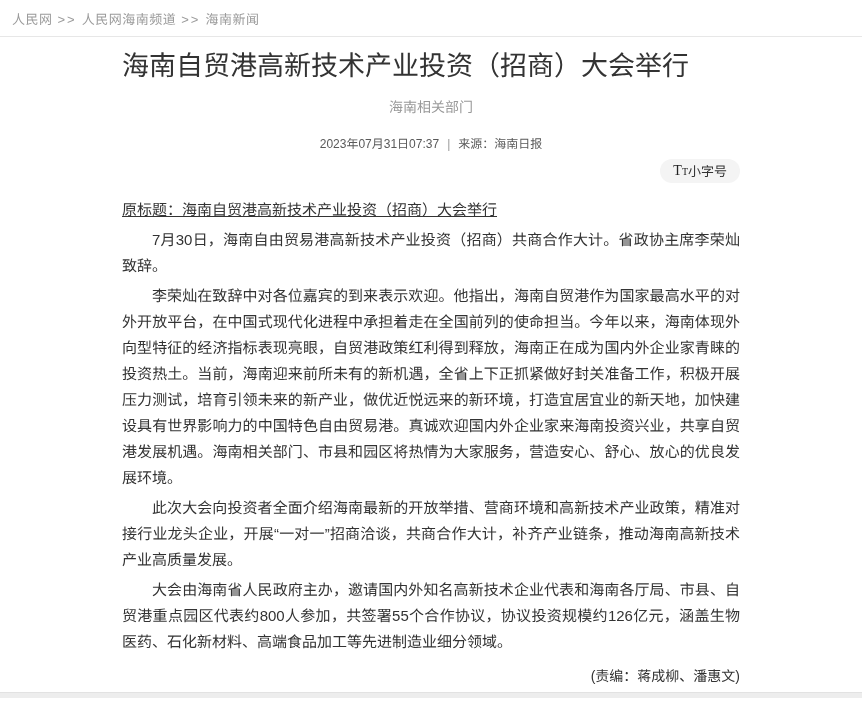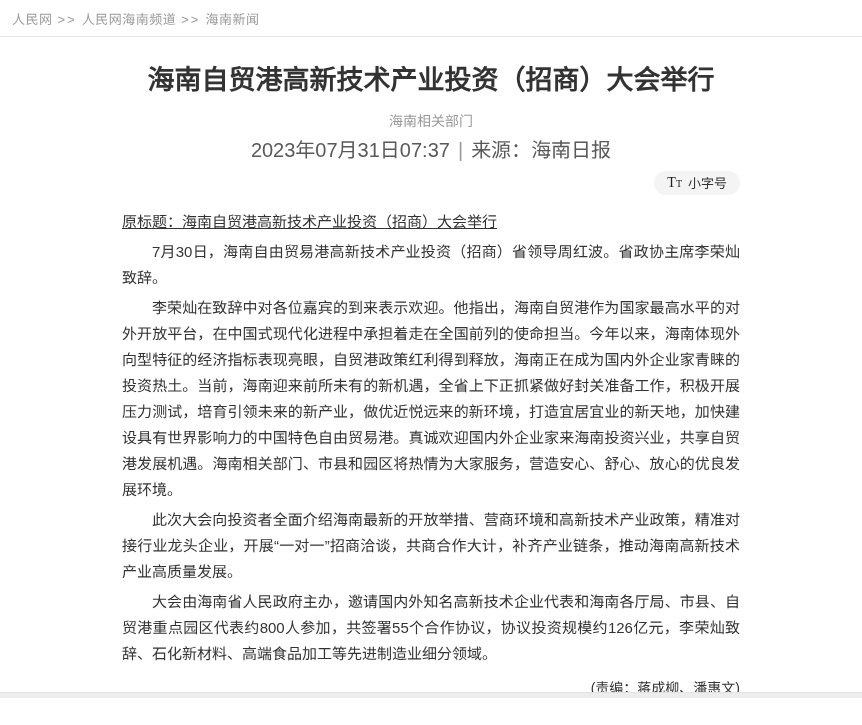--- a/index.html
+++ b/index.html
@@ -29,49 +29,47 @@
   .top-divider {
     width: 100%;
     border-top: 1px solid #e7e7e7;
   }
   
   .content {
     width: 618px;
     margin: 0 auto;
   }
   .page-title {
-    margin: 26px 0 0 0;
+    margin: 12px 0 0 0;
     font-size: 27px;
     line-height: 35px;
-    font-weight: 700;
+    font-weight: 400;
     color: #333333;
-    text-align: center;
   }
   .subtitle {
     margin-top: 12px;
     text-align: center;
     font-size: 14px;
     color: #999999;
   }
   .meta {
-    margin-top: 4px;
+    margin-top: 18px;
     text-align: center;
-    font-size: 20px;
+    font-size: 12px;
     color: #595959;
   }
   .meta-sep { margin: 0 8px; color: #999999; }
   .meta a { color: #595959; text-decoration: none; cursor: pointer; }
   .tools {
     margin-top: 8px;
     text-align: right;
   }
   .font-btn {
     display: inline-flex;
     align-items: center;
-    gap: 6px;
     background: #f4f4f4;
     border: none;
     border-radius: 14px;
     padding: 5px 13px;
     font-size: 13px;
     color: #333333;
     cursor: pointer;
     font-family: inherit;
     line-height: 1;
   }
@@ -135,24 +133,24 @@
 
     <div class="tools">
       <button class="font-btn">
         <span class="tt"><span class="t-big">T</span><span class="t-small">T</span></span>
         <span>小字号</span>
       </button>
     </div>
 
     <div class="article">
       <p class="no-indent">原标题：海南自贸港高新技术产业投资（招商）大会举行</p>
-      <p>7月30日，海南自由贸易港高新技术产业投资（招商）省领导周红波。省政协主席李荣灿致辞。</p>
+      <p>7月30日，海南自由贸易港高新技术产业投资（招商）共商合作大计。省政协主席李荣灿致辞。</p>
       <p>李荣灿在致辞中对各位嘉宾的到来表示欢迎。他指出，海南自贸港作为国家最高水平的对外开放平台，在中国式现代化进程中承担着走在全国前列的使命担当。今年以来，海南体现外向型特征的经济指标表现亮眼，自贸港政策红利得到释放，海南正在成为国内外企业家青睐的投资热土。当前，海南迎来前所未有的新机遇，全省上下正抓紧做好封关准备工作，积极开展压力测试，培育引领未来的新产业，做优近悦远来的新环境，打造宜居宜业的新天地，加快建设具有世界影响力的中国特色自由贸易港。真诚欢迎国内外企业家来海南投资兴业，共享自贸港发展机遇。海南相关部门、市县和园区将热情为大家服务，营造安心、舒心、放心的优良发展环境。</p>
       <p>此次大会向投资者全面介绍海南最新的开放举措、营商环境和高新技术产业政策，精准对接行业龙头企业，开展“一对一”招商洽谈，共商合作大计，补齐产业链条，推动海南高新技术产业高质量发展。</p>
-      <p>大会由海南省人民政府主办，邀请国内外知名高新技术企业代表和海南各厅局、市县、自贸港重点园区代表约800人参加，共签署55个合作协议，协议投资规模约126亿元，李荣灿致辞、石化新材料、高端食品加工等先进制造业细分领域。</p>
+      <p>大会由海南省人民政府主办，邀请国内外知名高新技术企业代表和海南各厅局、市县、自贸港重点园区代表约800人参加，共签署55个合作协议，协议投资规模约126亿元，涵盖生物医药、石化新材料、高端食品加工等先进制造业细分领域。</p>
       <p class="editor">(责编：蒋成柳、潘惠文)</p>
     </div>
 
   </div>
 
   <div class="footer-bar"></div>
 
 </div>
 
 </body></html>

